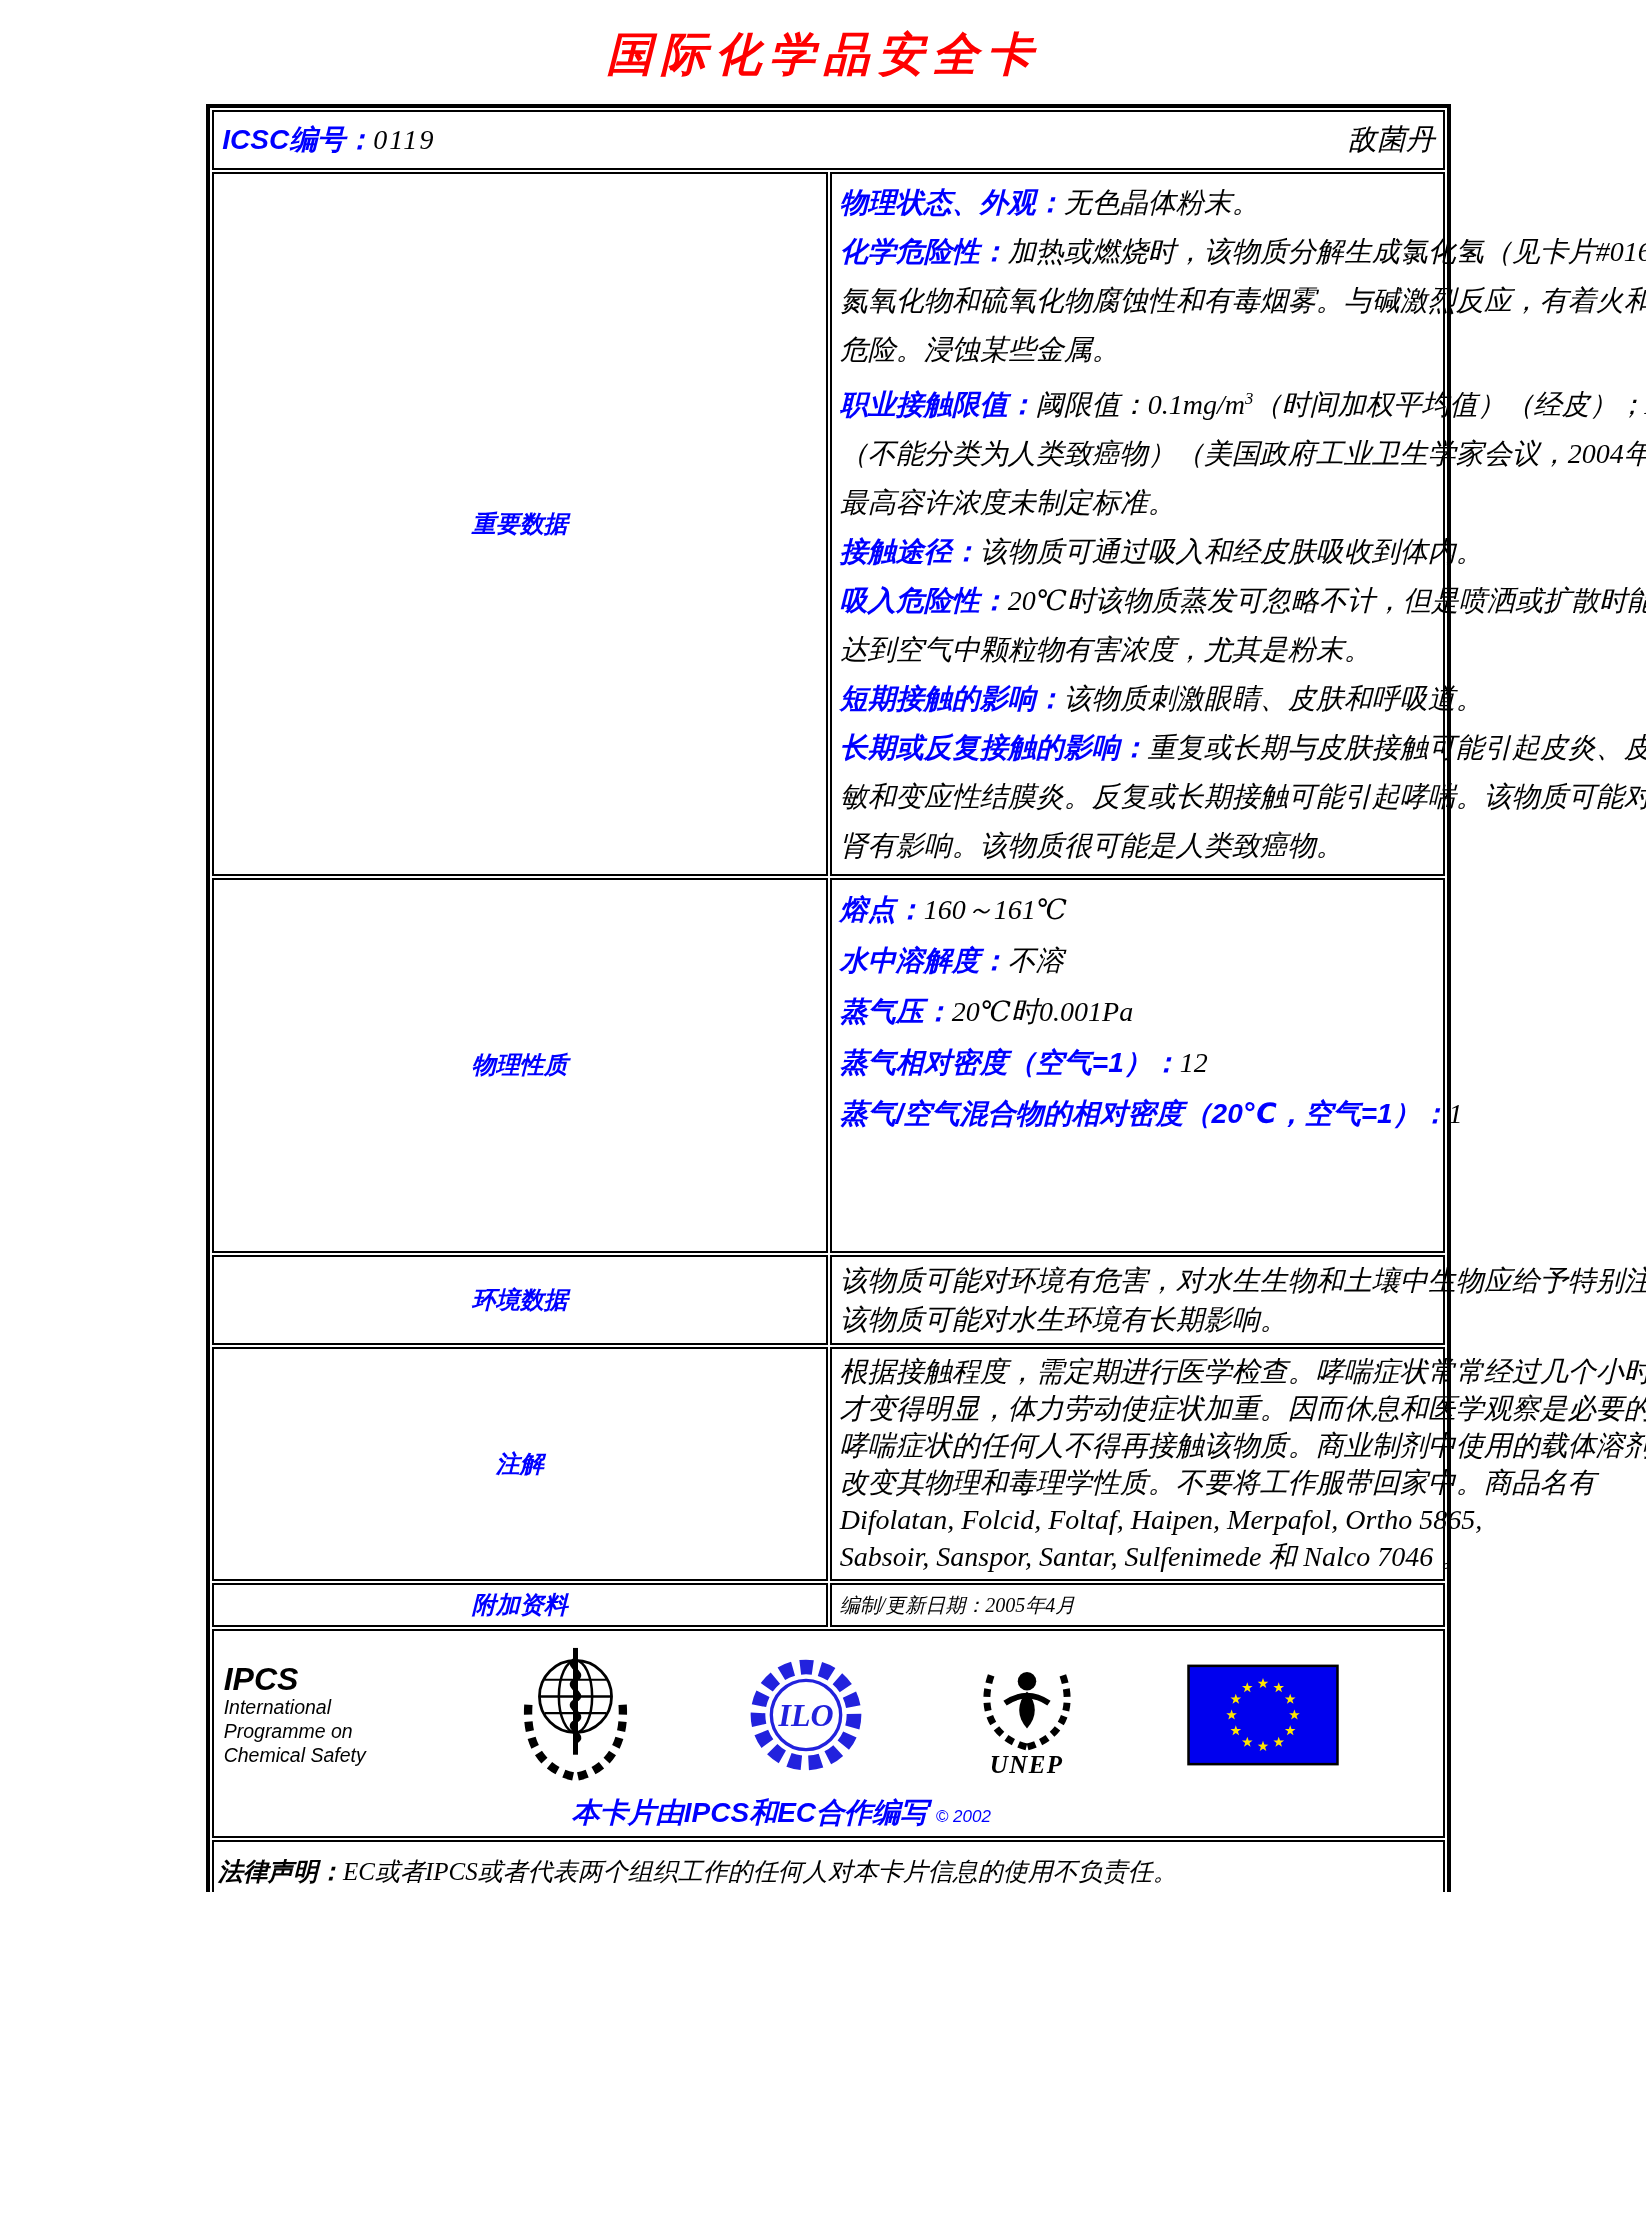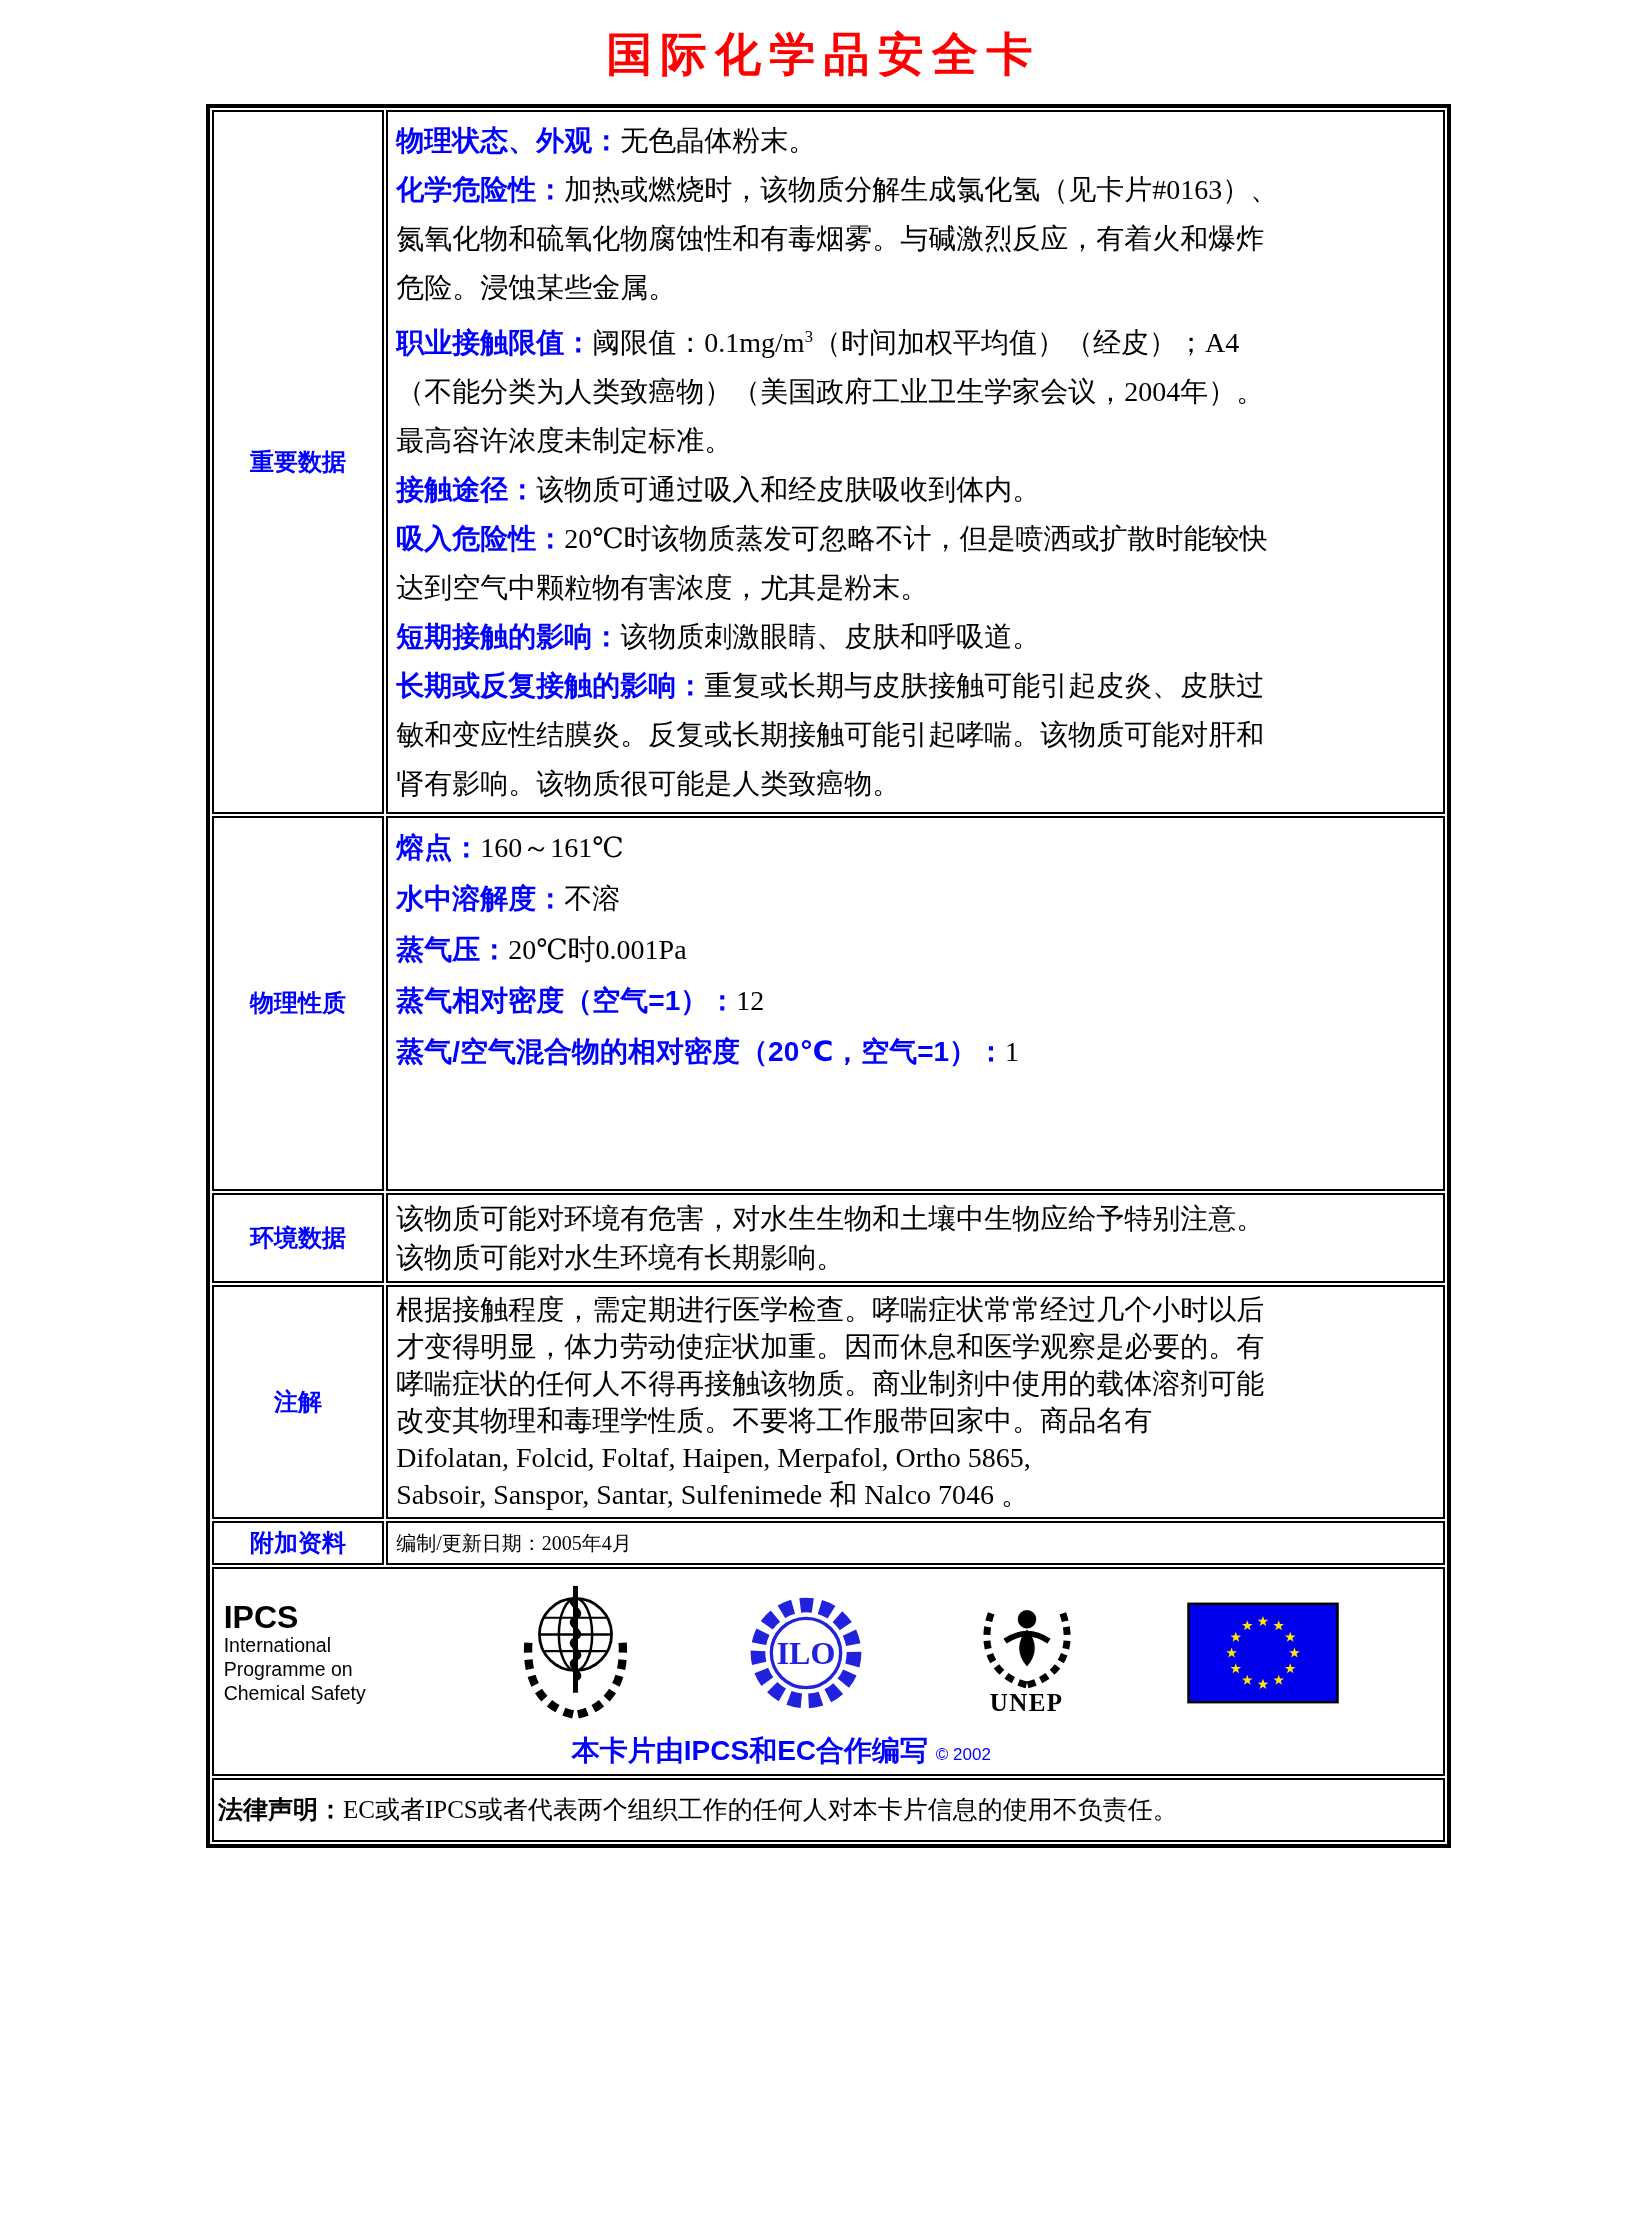--- a/index.html
+++ b/index.html
@@ -1,21 +1,21 @@
 <!DOCTYPE html>
 <html style="font-size:11px"><head>
 <meta charset="utf-8">
 <style>
   html, body { margin:0; padding:0; background:#ffffff; }
   body {
     width:1647px; height:2216px;
     font-family:"Liberation Serif","DejaVu Serif",serif;
     color:#000;
   }
-  .page { position:relative; width:1647px; height:1892px; overflow:hidden; }
+  .page { position:relative; width:1647px; height:1892px; overflow:hidden;font-style:italic; }
 
   .doc-title {
     margin:0; padding-top:23.6px;
     text-align:center;
     color:#ff0000;
     font-family:"Liberation Sans","DejaVu Sans",sans-serif;
     font-weight:bold;
     font-size:46px;
     letter-spacing:8.3px;
   }
@@ -104,20 +104,28 @@
 </head>
 <body>
 
 <div class="page">
 
   <h1 class="doc-title">国际化学品安全卡</h1>
 
   <table class="card">
 
     <tbody>
+        <tr>
+      <td class="cell header-cell" colspan="2">
+        <div class="header-flex">
+          <span><span class="seg-b">ICSC编号：</span><span class="seg-t icsc-num">0119</span></span>
+          <span class="seg-t chem-name">敌菌丹</span>
+        </div>
+      </td>
+    </tr>
 
     <tr>
       <td class="cell label-cell">重要数据</td>
       <td class="cell content-cell lh71">
             <div class="line"><span class="seg-b">物理状态、外观：</span><span class="seg-t">无色晶体粉末。</span></div>
             <div class="line"><span class="seg-b">化学危险性：</span><span class="seg-t">加热或燃烧时，该物质分解生成氯化氢（见卡片#0163）、</span></div>
             <div class="line"><span class="seg-t">氮氧化物和硫氧化物腐蚀性和有毒烟雾。与碱激烈反应，有着火和爆炸</span></div>
             <div class="line"><span class="seg-t">危险。浸蚀某些金属。</span></div>
             <div class="line"><span class="seg-b">职业接触限值：</span><span class="seg-t">阈限值：0.1mg/m</span><sup class="seg-sup">3</sup><span class="seg-t">（时间加权平均值）（经皮）；A4</span></div>
             <div class="line"><span class="seg-t">（不能分类为人类致癌物）（美国政府工业卫生学家会议，2004年）。</span></div>

